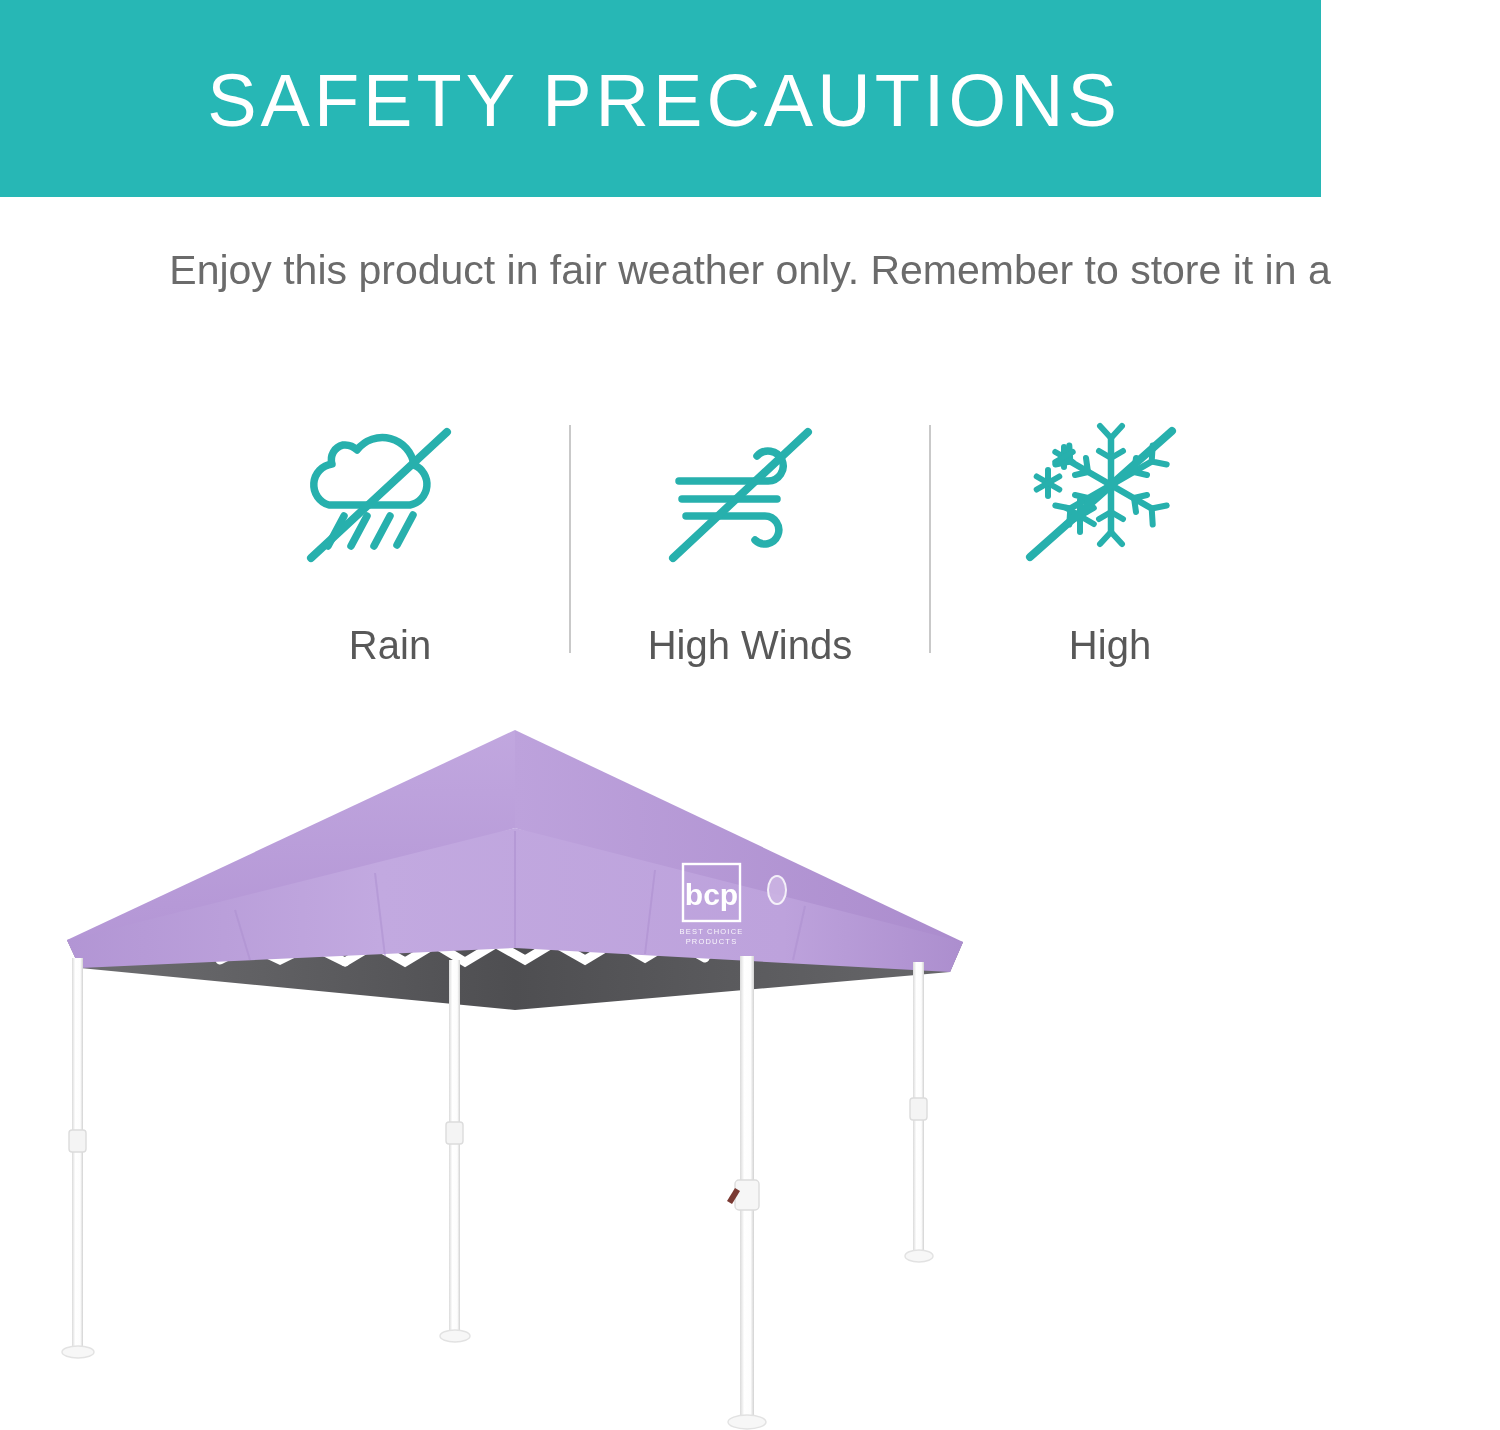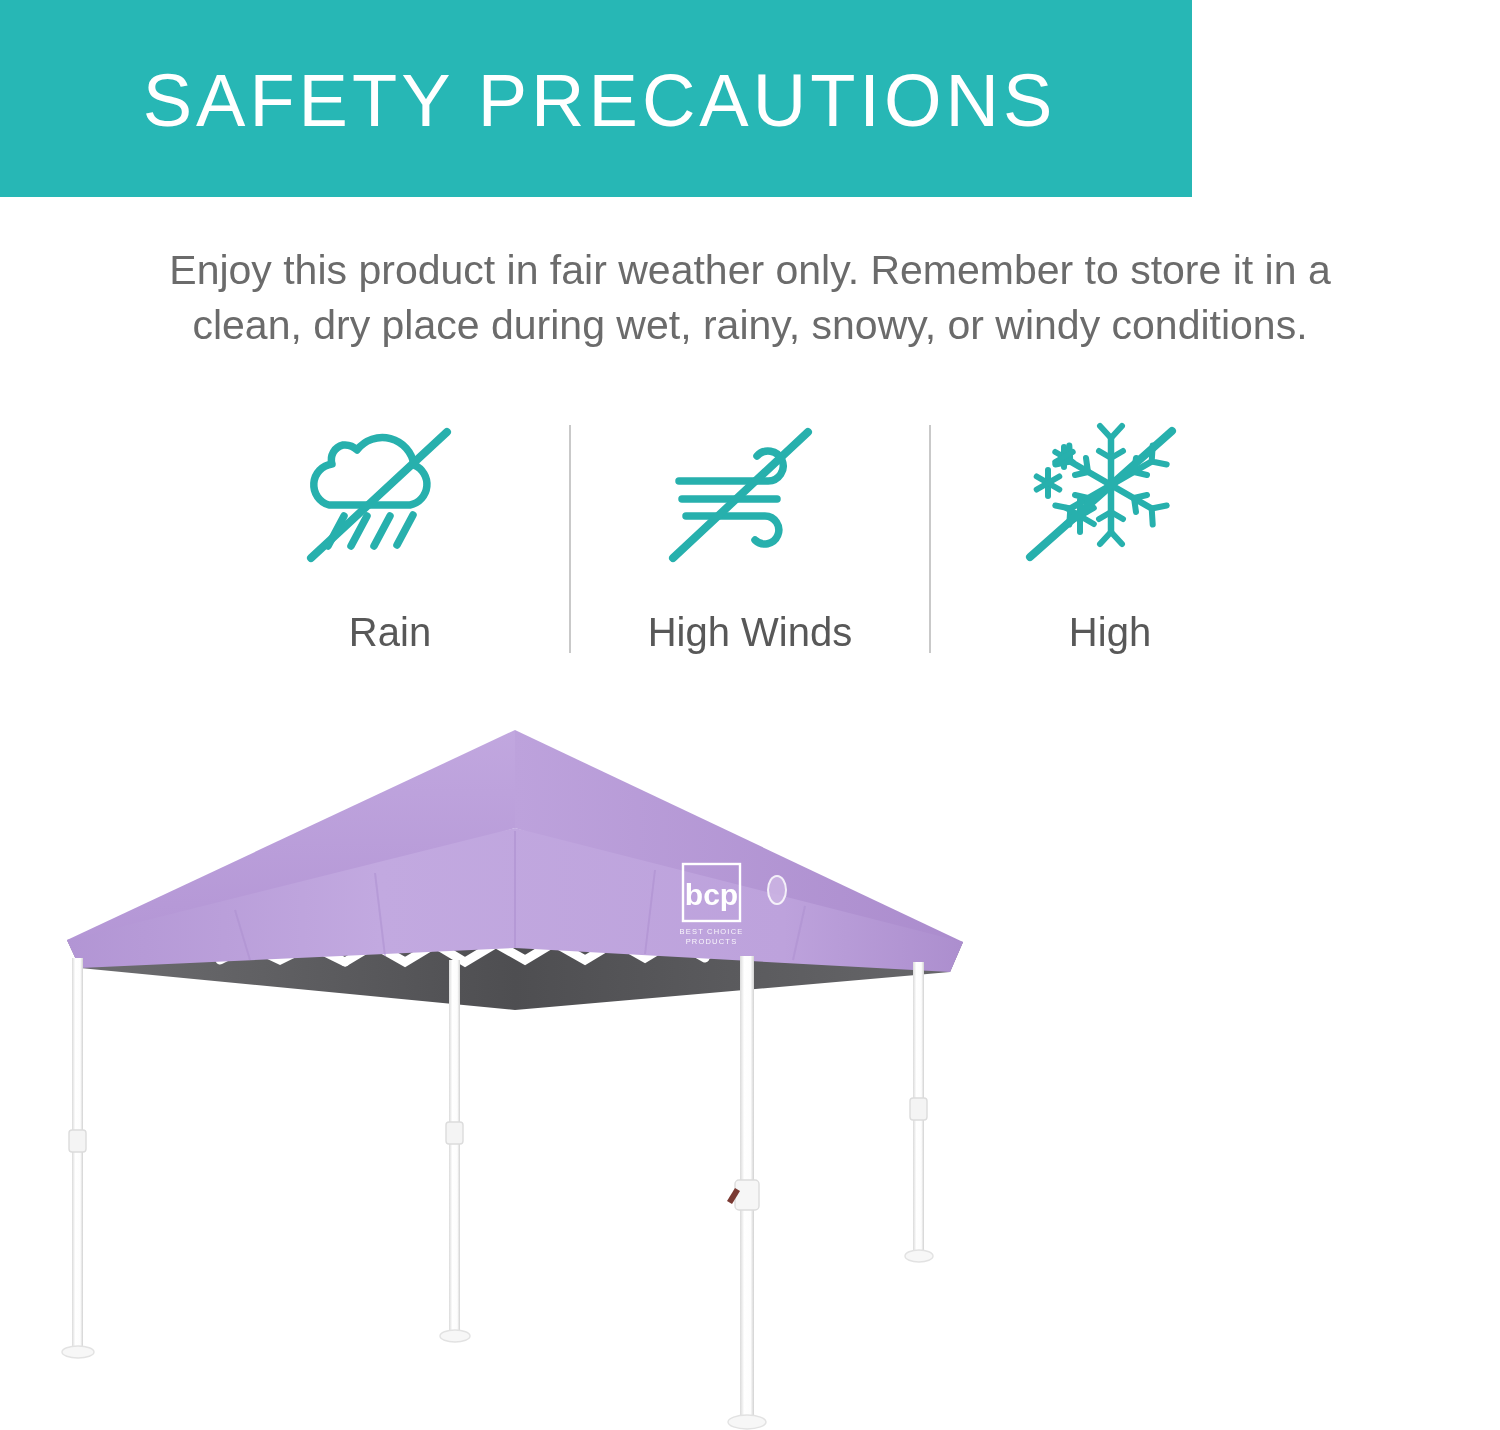--- a/index.html
+++ b/index.html
@@ -6,21 +6,21 @@
   html,body{
     width:1500px; height:1430px;
     background:#ffffff;
     font-family:"Liberation Sans", sans-serif;
     overflow:hidden;
   }
   #page{ position:relative; width:1500px; height:1430px; background:#fff; }
 
   
   .banner{
-    position:absolute; left:0; top:0; width:1192px; height:197px;
+    position:absolute; left:0; top:0; width:1321px; height:197px;
     background:#27b7b5;
     display:flex; align-items:center; justify-content:center;padding-left:7px;
   }
   .banner-title{
     color:#ffffff;
     font-size:74px;
     letter-spacing:4px;
     font-weight:400;
     line-height:1;
     white-space:nowrap;
@@ -43,21 +43,21 @@
   .weather-row{
     position:absolute; left:240px; top:415px; width:1020px; height:250px;
     display:flex; align-items:flex-start; justify-content:space-between;
   }
   .weather-cell{
     width:300px; display:flex; flex-direction:column; align-items:center;
     position:relative;
   }
   .weather-icon{ width:190px; height:165px; display:block; }
   .weather-label{
-    margin-top:32px;
+    margin-top:45px;
     font-size:40px; color:#585858; font-weight:400; line-height:1;
     white-space:nowrap;
   }
   .divider{
     width:2px; height:228px; background:#c9c9c9; align-self:flex-start;
     margin-top:10px;
   }
 
   
   .product-area{
@@ -79,21 +79,20 @@
 <body>
 
 <div id="page">
 
   <div class="banner">
     <div class="banner-title">SAFETY PRECAUTIONS</div>
   </div>
 
   <div class="intro">
     <span class="intro-line">Enjoy this product in fair weather only. Remember to store it in a</span>
-    <span class="intro-line">clean, dry place during wet, rainy, snowy, or windy conditions.</span>
   </div>
 
   <div class="weather-row">
 
     <div class="weather-cell">
       <svg class="weather-icon" viewBox="0 0 190 165">
         <g fill="none" stroke="#27b0ad" stroke-width="7.5" stroke-linecap="round" stroke-linejoin="round">
 
           <path d="M34 90 a21 21 0 0 1 3 -41 a15 15 0 0 1 11 -19 a17 17 0 0 1 14 5
                    a32 32 0 0 1 57 15

